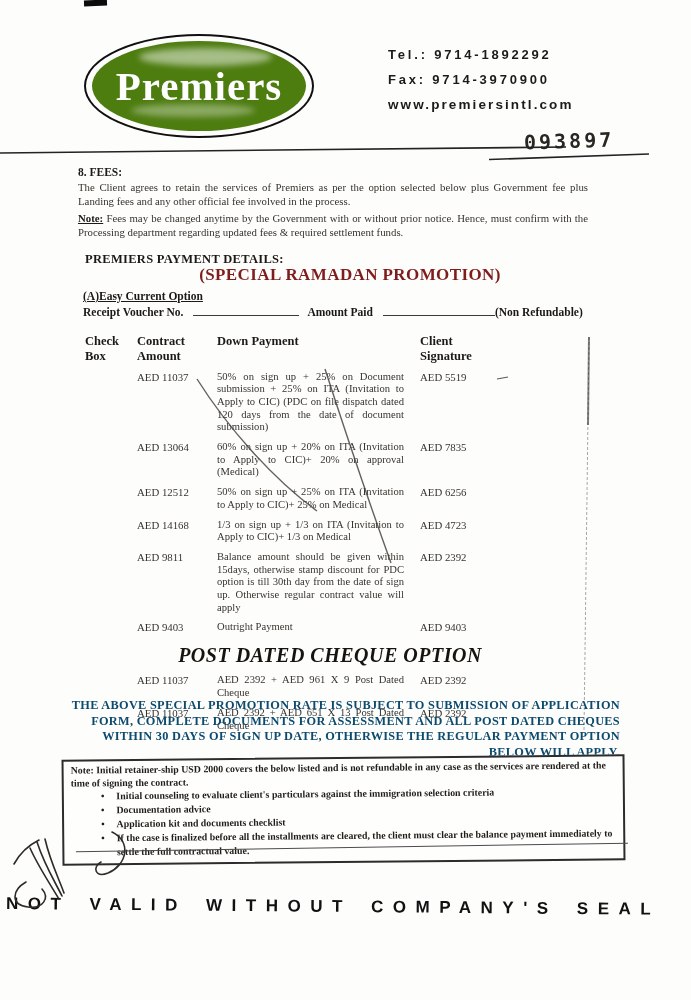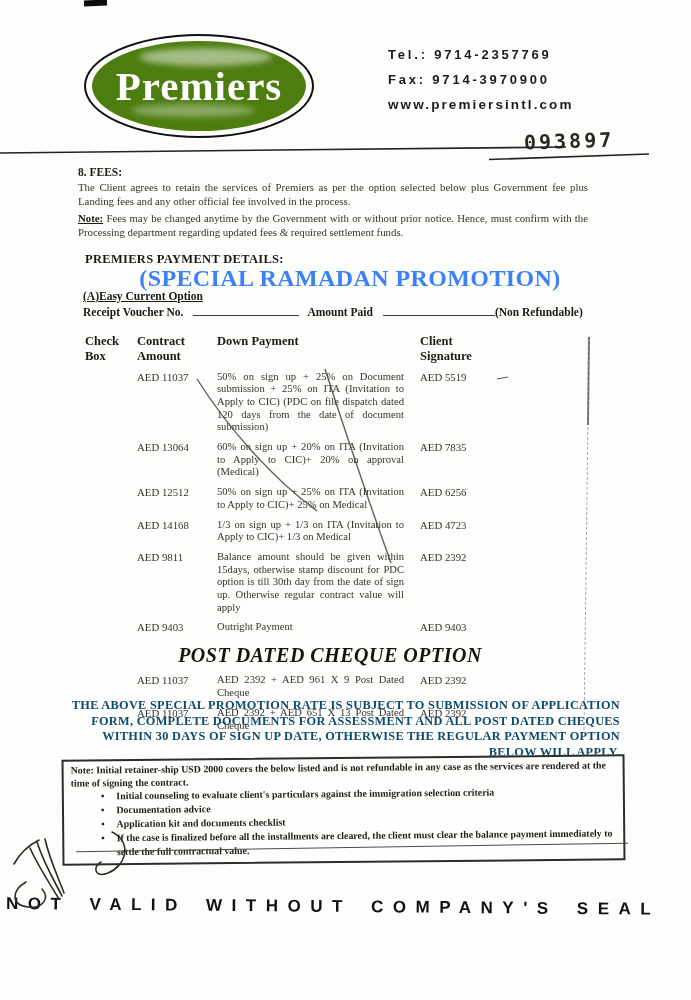--- a/index.html
+++ b/index.html
@@ -27,21 +27,21 @@
 
   
   .fees { position:absolute; left:78px; top:166px; width:510px; }
   .fees-h { font-weight:bold; font-size:11.5px; color:#1d1a17; }
   .fees-p { font-size:10.8px; line-height:1.32; text-align:justify; margin-top:2px; color:#37322c; }
   .note-lbl { font-weight:bold; text-decoration:underline; color:#1d1a17; }
 
   
   .pay-h   { position:absolute; left:85px;  top:252px; font-weight:bold; font-size:12.5px; letter-spacing:.3px; color:#1c1915; }
   .promo-t { position:absolute; left:110px; top:265px; width:480px; text-align:center; font-weight:bold;
-             font-size:24px; letter-spacing:.4px; color:#3b82f6; }
+             font-size:17px; letter-spacing:.4px; color:#7f1d1d; }
   .easy-o  { position:absolute; left:83px;  top:290px; font-weight:bold; font-size:11.5px; text-decoration:underline; color:#1c1915; }
   .receipt { position:absolute; left:83px;  top:304px; width:545px; font-weight:bold; font-size:11.5px; color:#1c1915; white-space:nowrap; }
   .blank   { display:inline-block; border-bottom:1.3px solid #3a3a3a; height:12px; vertical-align:baseline; }
   .blank.b1 { width:106px; margin:0 8px 0 10px; }
   .blank.b2 { width:112px; margin:0 0 0 10px; }
 
   
   .ptable { position:absolute; left:85px; top:334px; width:492px; }
   .tgrid  { display:grid; grid-template-columns:52px 80px 203px 68px 89px; }
   .thead  { font-weight:bold; font-size:12.5px; line-height:1.18; color:#1d1a16; }
@@ -77,21 +77,21 @@
 
   <div class="logo-outer">
     <div class="logo-inner">
       <div class="streak s1"></div>
       <div class="streak s2"></div>
       <span class="logo-text">Premiers</span>
     </div>
   </div>
 
   <div class="contact">
-    <div class="cline">Tel.: 9714-2357769</div>
+    <div class="cline">Tel.: 9714-1892292</div>
     <div class="cline">Fax: 9714-3970900</div>
     <div class="cline web">www.premiersintl.com</div>
   </div>
 
   <div class="stamp">093897</div>
 
   <div class="fees">
     <div class="fees-h">8. FEES:</div>
     <div class="fees-p">The Client agrees to retain the services of Premiers as per the option selected below plus Government fee plus Landing fees and any other official fee involved in the process.</div>
     <div class="fees-p"><span class="note-lbl">Note:</span><span> Fees may be changed anytime by the Government with or without prior notice. Hence, must confirm with the Processing department regarding updated fees &amp; required settlement funds.</span></div>

